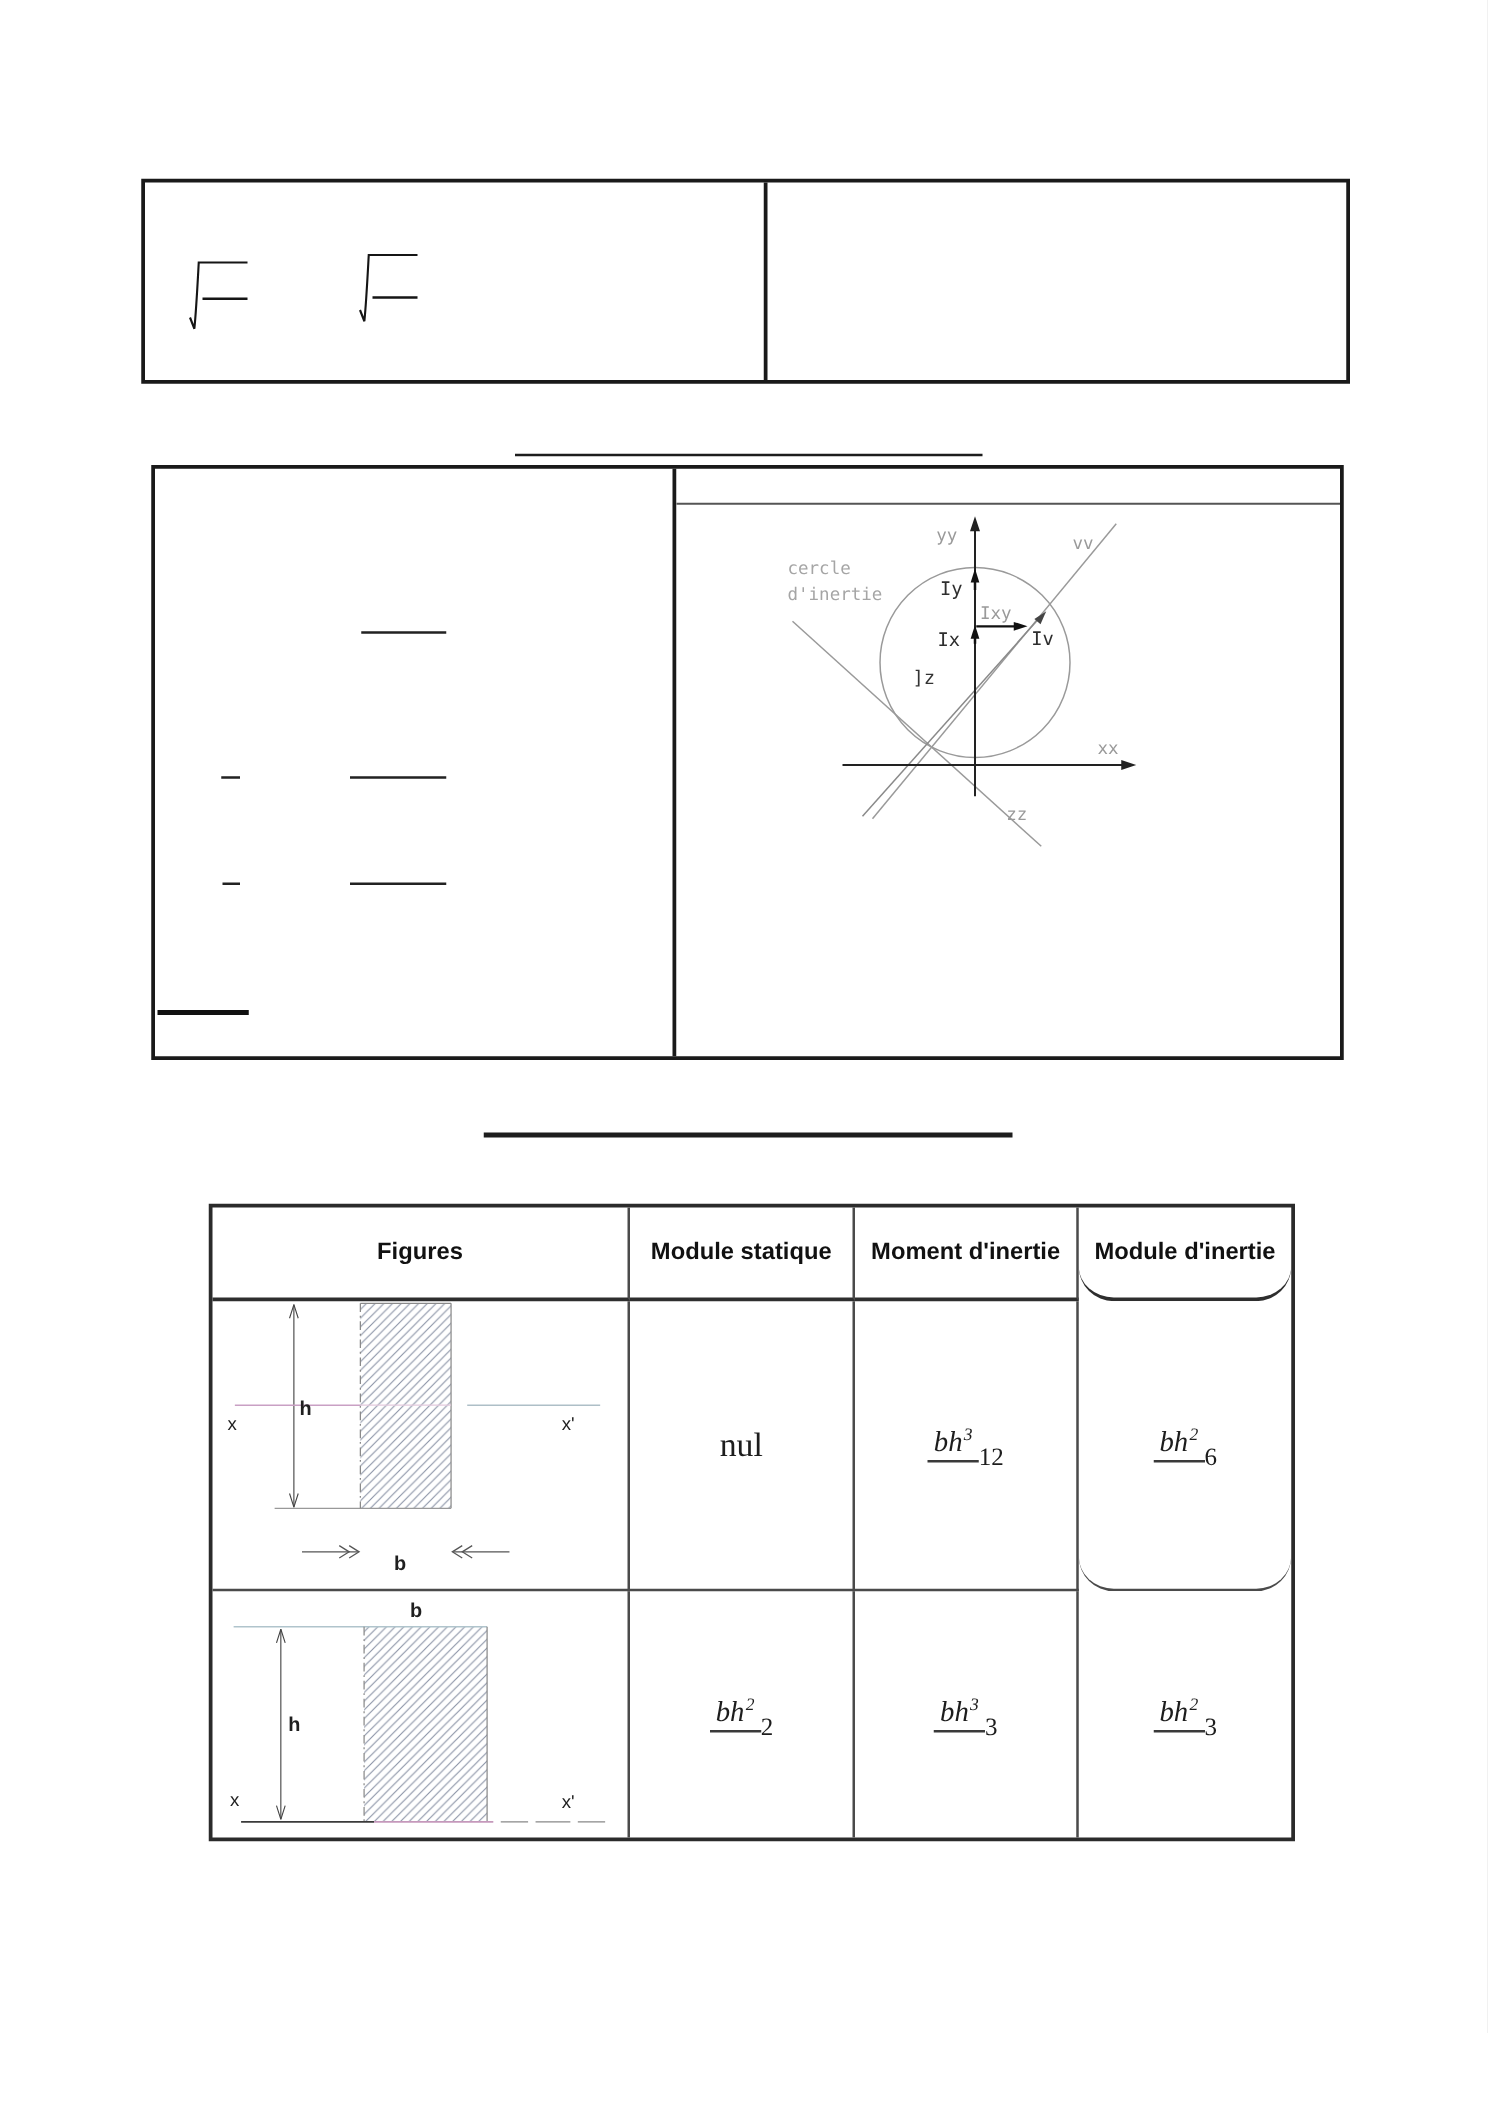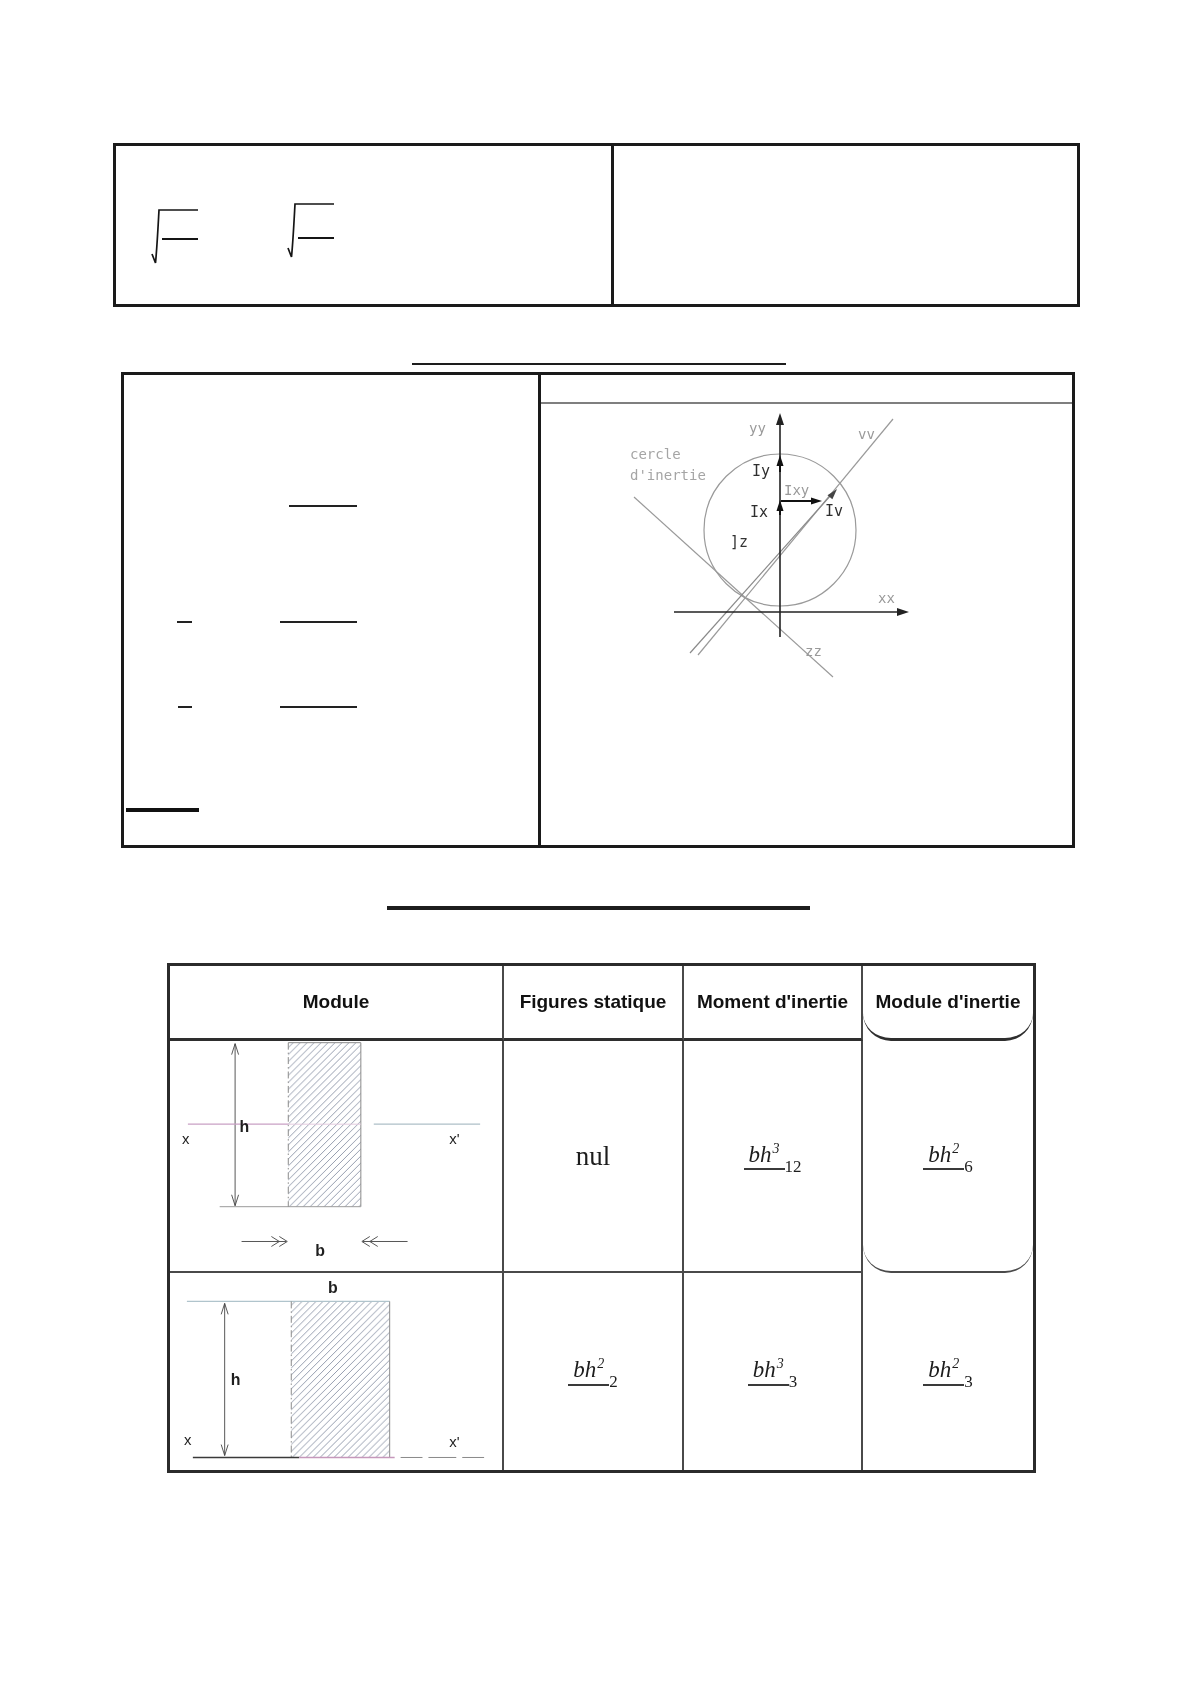--- a/index.html
+++ b/index.html
@@ -24,21 +24,21 @@
         display:flex;align-items:center;justify-content:center;position:relative;}
   .cell.last-col{border-right:none;border-radius:28px;}
   .cell.last-row{border-bottom:none;}
   .cell.hdr{font-weight:bold;font-size:19px;color:#111;border-bottom:3px solid #2e2e2e;}
   .serif{font-family:"Liberation Serif",serif;font-size:27px;color:#1d1d1d;}
   .frac{display:inline-flex;flex-direction:row;align-items:center;
         font-family:"Liberation Serif",serif;color:#1d1d1d;}
   .frac .num{font-size:23px;border-bottom:2px solid #3a3a3a;padding:0 5px 3px 5px;line-height:1;}
   .frac .num i{font-style:italic;}
   .frac .num sup{font-size:14px;font-style:italic;margin-left:1px;}
-  .frac .den{font-size:17px;padding-top:20px;line-height:1;}
+  .frac .den{font-size:20px;padding-top:20px;line-height:1;}
   .figcell{padding:0;}
   svg text{font-family:"DejaVu Sans Mono",monospace;}
   svg .figlab{font-family:"Liberation Sans",sans-serif;fill:#1f1f1f;}
 </style>
 </head>
 <body>
 
 <div class="page">
 
   <div class="abs top-table">
@@ -93,22 +93,22 @@
       <text x="212" y="142" font-size="15" fill="#2e2e2e">Ix</text>
       <text x="287" y="141" font-size="15" fill="#2e2e2e">Iv</text>
       <text x="192" y="172" font-size="15" fill="#333">]z</text>
     </svg>
   </div>
 
   <div class="rule" style="left:387px;top:906px;width:423px;height:4px;"></div>
 
   <div class="abs btable">
 
-    <div class="cell hdr">Module</div>
-    <div class="cell hdr">Figures statique</div>
+    <div class="cell hdr">Figures</div>
+    <div class="cell hdr">Module statique</div>
     <div class="cell hdr">Moment d'inertie</div>
     <div class="cell hdr last-col">Module d'inertie</div>
 
     <div class="cell figcell">
       <svg width="334" height="232" viewBox="0 0 334 232">
         <defs>
           <pattern id="hatch1" patternUnits="userSpaceOnUse" width="7" height="7">
             <path d="M0,7 L7,0 M-1.75,1.75 L1.75,-1.75 M5.25,8.75 L8.75,5.25" stroke="#8a93a6" stroke-width="0.9"></path>
           </pattern>
         </defs>

